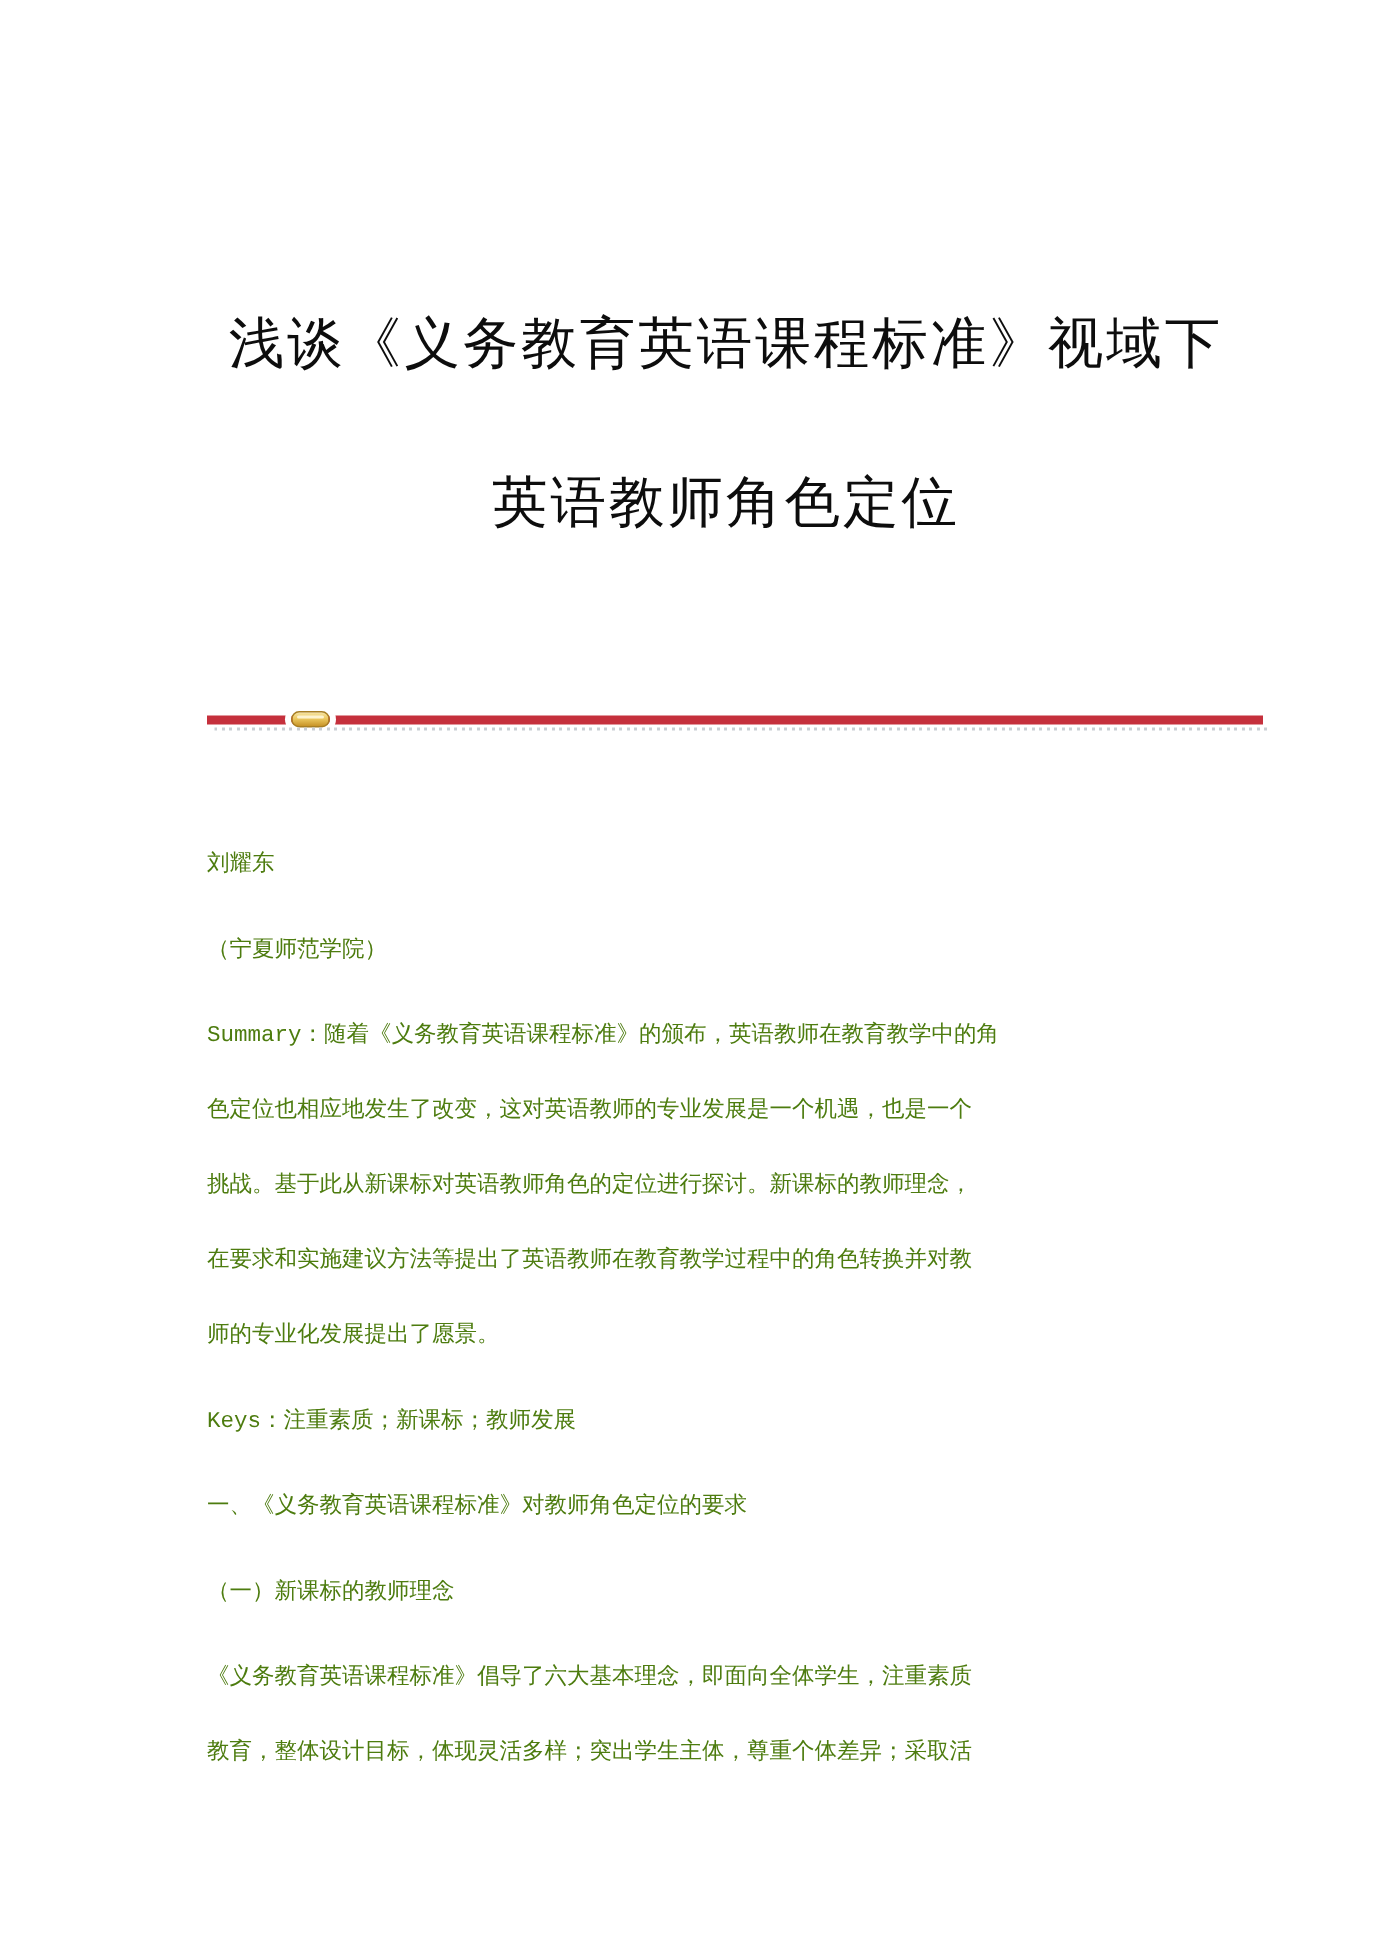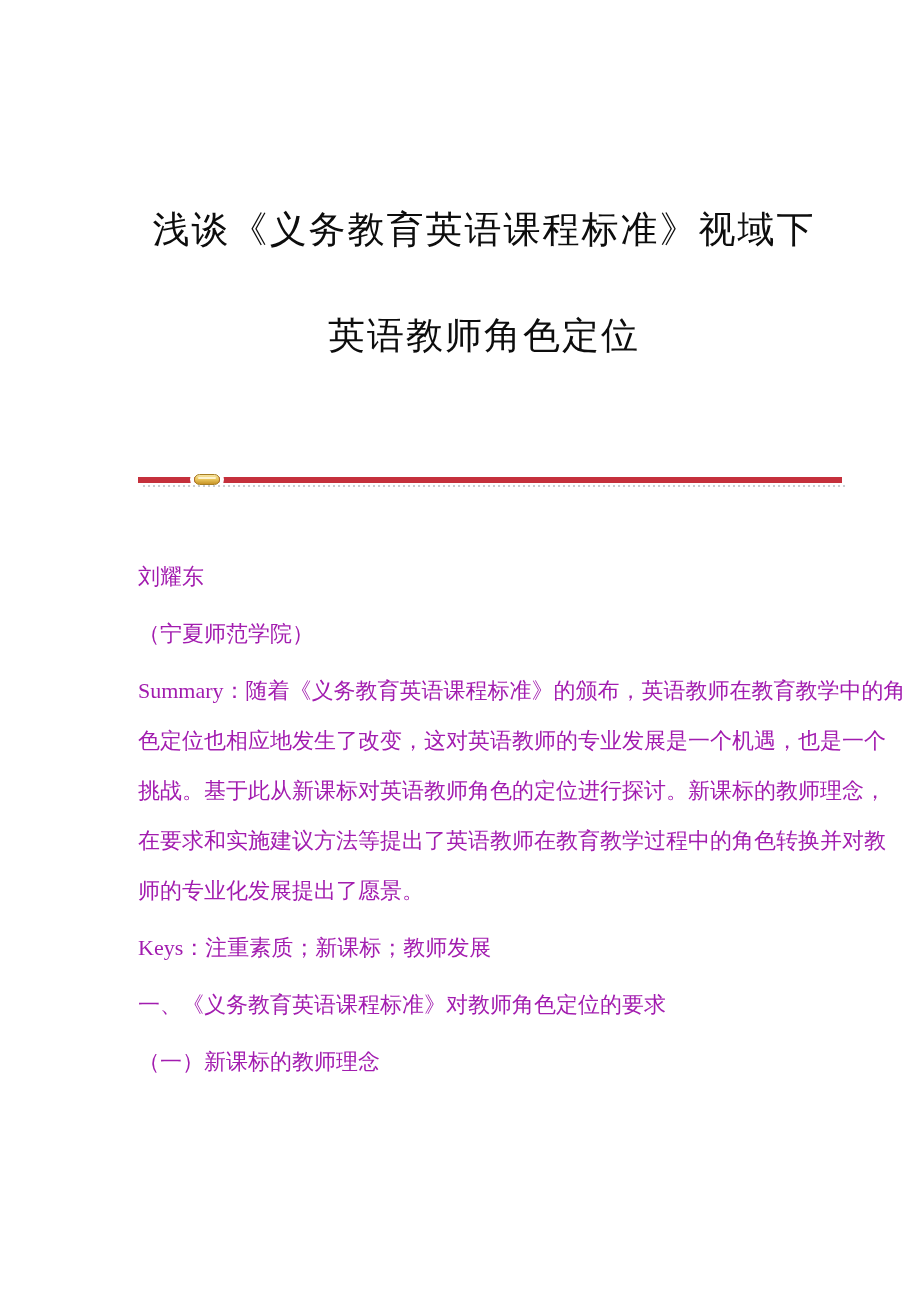--- a/index.html
+++ b/index.html
@@ -71,23 +71,24 @@
     height: 2px;
     border-radius: 2px;
     background: #fdf3cf;
   }
 
   .body-text {
     position: absolute;
     top: 552px;
     left: 138px;
     width: 710px;
-    font-size: 22px;
+    font-size: 15px;
     line-height: 50px;
-    color: #a21caf;
+    color: #4d7c0f;
+    font-family: Liberation Mono, monospace;
   }
   .body-text p { margin: 0 0 7px 0; }
   .line { white-space: nowrap; }
 </style>
 </head>
 <body>
 
 <div class="page">
 
   <div class="doc-title" id="title-line1">浅谈《义务教育英语课程标准》视域下</div>
@@ -111,15 +112,19 @@
       <span class="line" style="display: block;">在要求和实施建议方法等提出了英语教师在教育教学过程中的角色转换并对教</span>
       <span class="line" style="display: block;">师的专业化发展提出了愿景。</span>
     </p>
 
     <p>Keys：注重素质；新课标；教师发展</p>
 
     <p>一、《义务教育英语课程标准》对教师角色定位的要求</p>
 
     <p>（一）新课标的教师理念</p>
 
+    <p>
+      <span class="line" style="display: block;">《义务教育英语课程标准》倡导了六大基本理念，即面向全体学生，注重素质</span>
+      <span class="line" style="display: block;">教育，整体设计目标，体现灵活多样；突出学生主体，尊重个体差异；采取活</span>
+    </p>
 
   </div>
 </div>
 
 </body></html>

